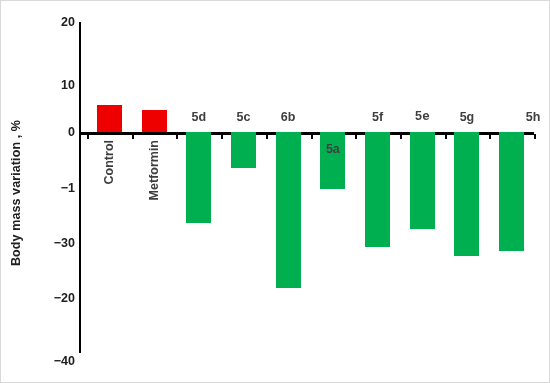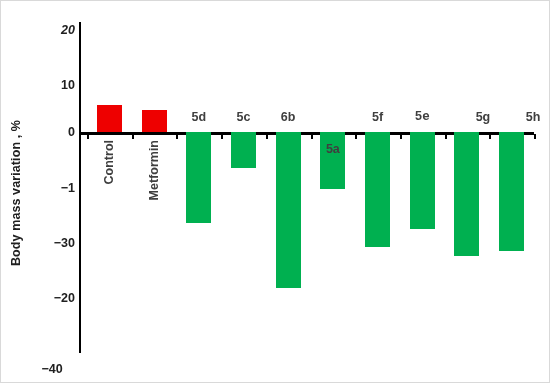--- a/index.html
+++ b/index.html
@@ -119,27 +119,27 @@
 </head>
 <body>
 
 <div id="figure">
 
   <div id="ylabel">
     <span>Body mass variation , %</span>
   </div>
 
   <div id="yticks">
-      <div class="ytick" style="top: 29px; font-style: italic;">20</div>
+      <div class="ytick" style="top: 21px;">20</div>
       <div class="ytick" style="top: 84px;">10</div>
       <div class="ytick" style="top: 131.333px;">0</div>
       <div class="ytick" style="top: 186.5px;">−1</div>
       <div class="ytick" style="top: 241.667px;">−30</div>
       <div class="ytick" style="top: 296.833px;">−20</div>
-      <div class="ytick" style="top: 368px; text-align: center;">−40</div>
+      <div class="ytick" style="top: 360px;">−40</div>
     </div>
 
   <div id="plot">
     <div id="axis-line-y"></div>
     <div id="axis-line-x"></div>
   <div class="xtickmark" style="left: 8px;"></div>
       <div class="bar pos" title="Control: 5%" style="left: 17.834px; top: 82.75px; width: 25.032px; height: 27.5833px; background: rgb(238, 0, 0);"></div>
       <div class="catlabel rotated" style="left: 30.35px;">Control</div>
       <div class="xtickmark" style="left: 52.7px;"></div>
       <div class="bar pos" title="Metformin: 4%" style="left: 62.534px; top: 88.2667px; width: 25.032px; height: 22.0667px; background: rgb(238, 0, 0);"></div>
@@ -157,20 +157,20 @@
       <div class="bar neg" title="5a: -10.3%" style="left: 241.334px; top: 110.333px; width: 25.032px; height: 56.8217px; background: rgb(0, 176, 80);"></div>
       <div class="catlabel above" style="left: 253.85px; margin-top: 32px;">5a</div>
       <div class="xtickmark" style="left: 276.2px;"></div>
       <div class="bar neg" title="5f: -20.7%" style="left: 286.034px; top: 110.333px; width: 25.032px; height: 114.195px; background: rgb(0, 176, 80);"></div>
       <div class="catlabel above" style="left: 298.55px;">5f</div>
       <div class="xtickmark" style="left: 320.9px;"></div>
       <div class="bar neg" title="5e: -17.5%" style="left: 330.734px; top: 110.333px; width: 25.032px; height: 96.5417px; background: rgb(0, 176, 80);"></div>
       <div class="catlabel above" style="left: 343.25px; font-family: Liberation Mono, monospace;">5e</div>
       <div class="xtickmark" style="left: 365.6px;"></div>
       <div class="bar neg" title="5g: -22.5%" style="left: 375.434px; top: 110.333px; width: 25.032px; height: 124.125px; background: rgb(0, 176, 80);"></div>
-      <div class="catlabel above" style="left: 387.95px; margin-left: 16px;">5g</div>
+      <div class="catlabel above" style="left: 387.95px;">5g</div>
       <div class="xtickmark" style="left: 410.3px;"></div>
       <div class="bar neg" title="5h: -21.5%" style="left: 420.134px; top: 110.333px; width: 25.032px; height: 118.608px; background: rgb(0, 176, 80);"></div>
       <div class="catlabel above" style="left: 454px;">5h</div>
       <div class="xtickmark" style="left: 455px;"></div>
     </div>
 
 </div>
 
 </body></html>

